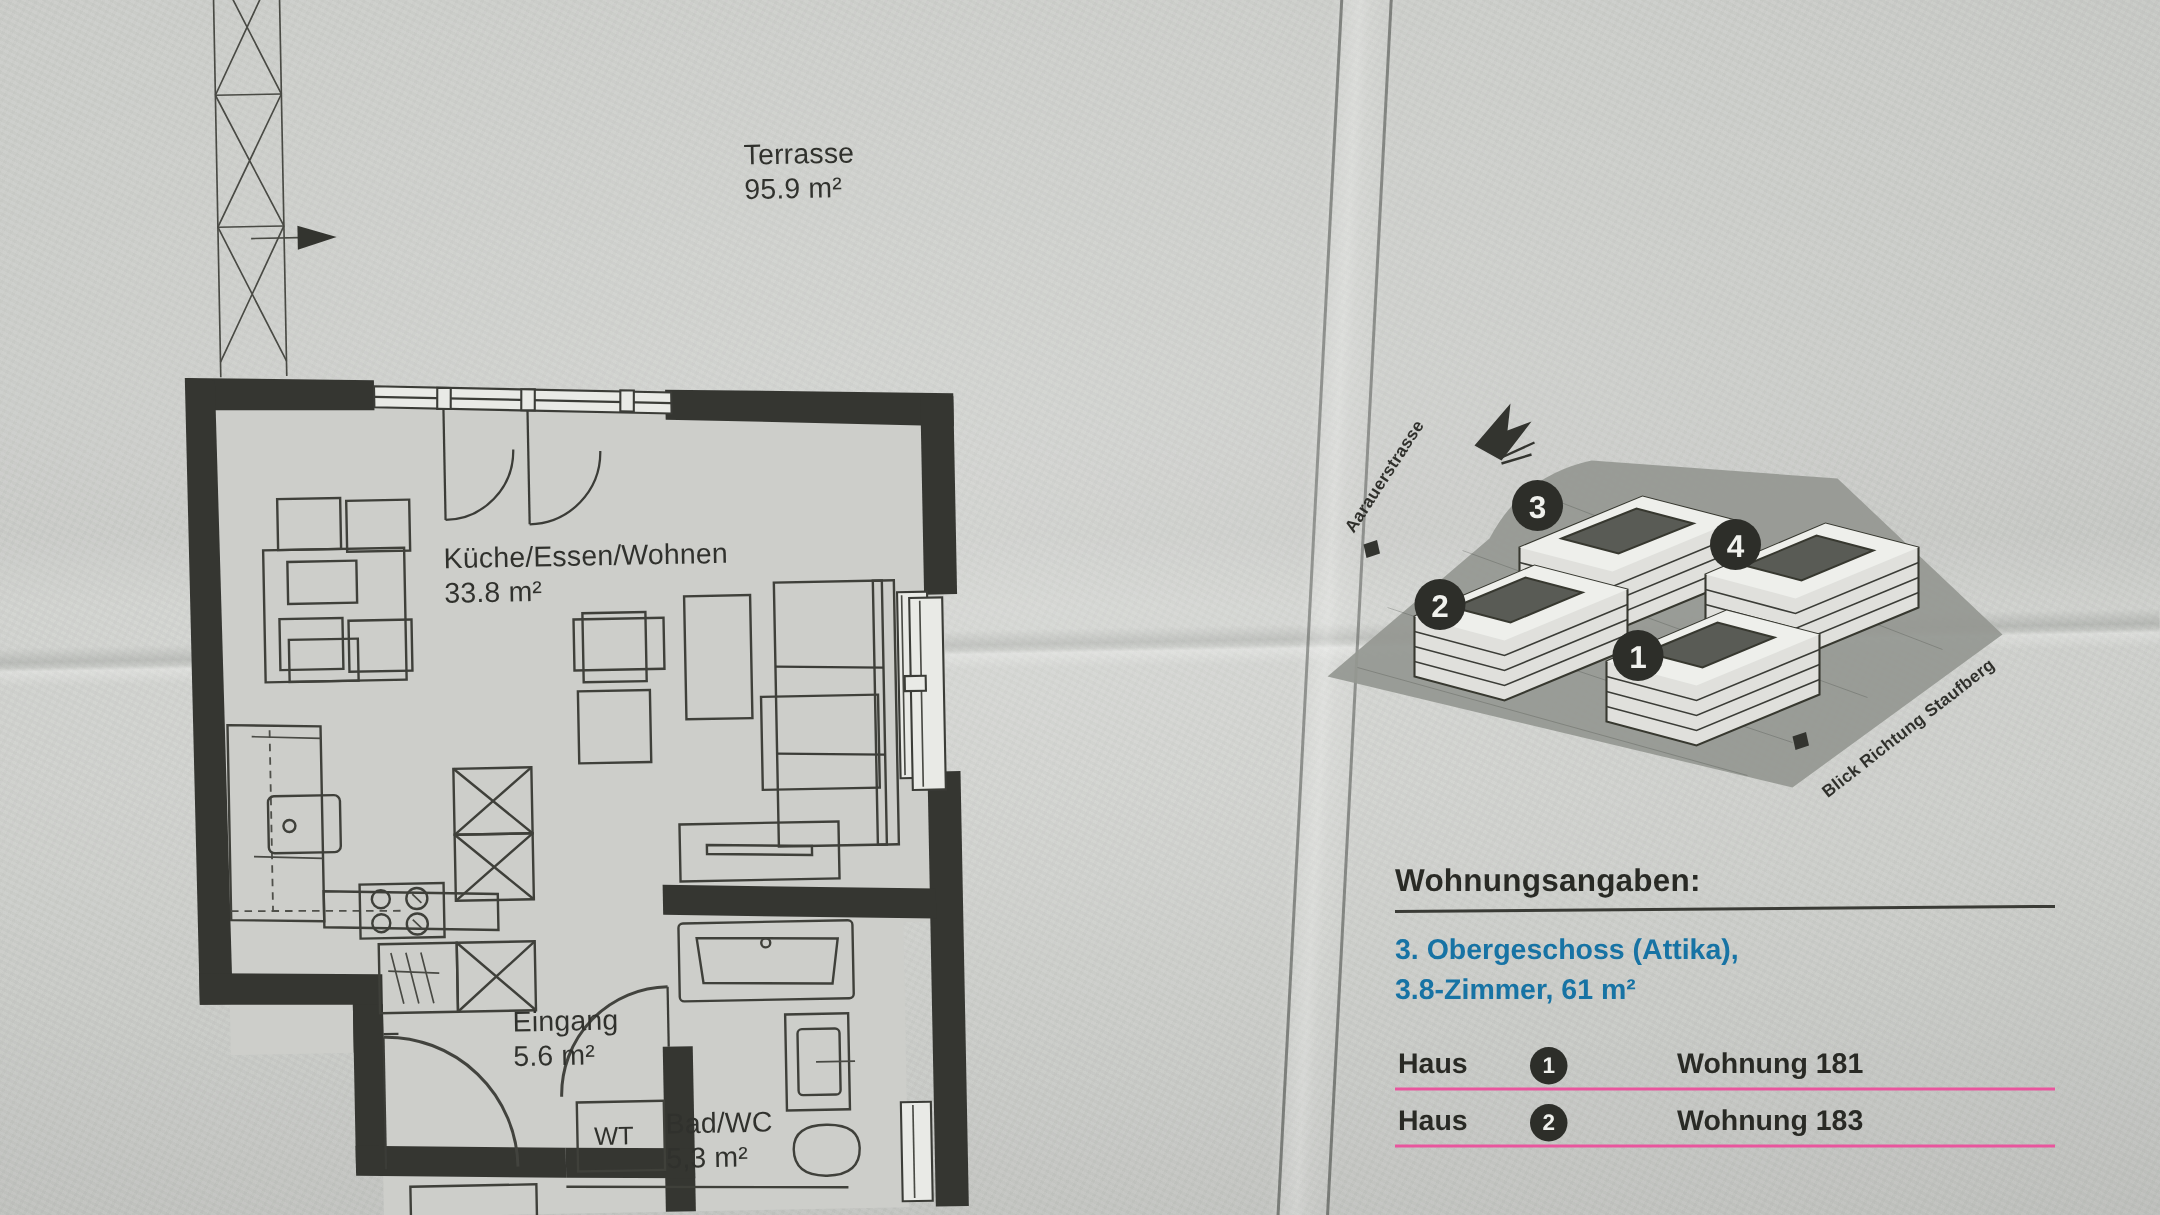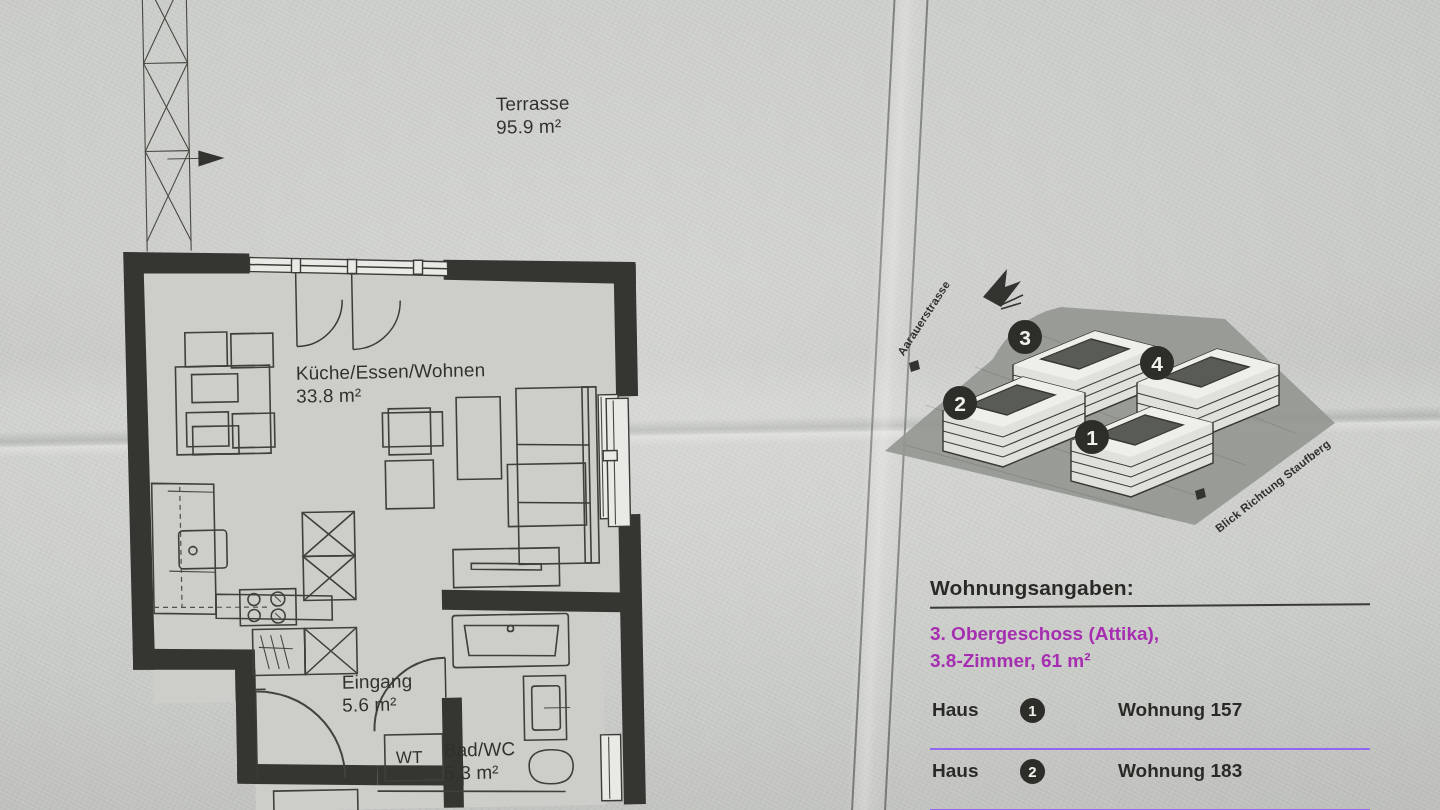--- a/index.html
+++ b/index.html
@@ -79,27 +79,27 @@
   }
 
   
   #info{position:absolute;left:930px;top:576px;width:440px;}
   #info .heading{
     font-size:21px;font-weight:bold;color:#171814;letter-spacing:.15px;
     font-family:"Liberation Sans",sans-serif;
   }
   #info .rule{height:0;border-top:2px solid #2a2b26;margin-top:5px;transform:rotate(-.45deg);}
   #info .sub{
-    font-size:19px;font-weight:bold;color:#a21caf;margin-top:14px;line-height:1.42;
+    font-size:19px;font-weight:bold;color:#0369a1;margin-top:14px;line-height:1.42;
     font-family:"Liberation Sans",sans-serif;
   }
   #info table{border-collapse:collapse;width:100%;margin-top:14px;}
   #info td{
-    font-size:19px;font-weight:bold;color:#171814;padding:9px 0 25px 2px;
-    border-bottom:2px solid #8b5cf6;font-family:"Liberation Sans",sans-serif;
+    font-size:19px;font-weight:bold;color:#171814;padding:9px 0 2px 2px;
+    border-bottom:2px solid #ec4899;font-family:"Liberation Sans",sans-serif;
   }
   #info td.c-haus{width:86px;}
   #info td.c-num{width:96px;}
   .badge{
     display:inline-block;width:25px;height:25px;border-radius:50%;
     background:#1b1c18;color:#f4f5f2;font-size:15px;font-weight:bold;
     text-align:center;line-height:25px;
     font-family:"Liberation Sans",sans-serif;
   }
   .soft{position:absolute;inset:0;background:rgba(202,205,201,.10);pointer-events:none;}
@@ -360,21 +360,21 @@
       <div>3. Obergeschoss (Attika),</div>
       <div>3.8-Zimmer, 61 m²</div>
     </div>
     <table>
       <tbody>
         <tr>
           <td class="c-haus">Haus</td>
           <td class="c-num">
             <span class="badge">1</span>
           </td>
-          <td>Wohnung 157</td>
+          <td>Wohnung 181</td>
         </tr>
         <tr>
           <td class="c-haus">Haus</td>
           <td class="c-num">
             <span class="badge">2</span>
           </td>
           <td>Wohnung 183</td>
         </tr>
       </tbody>
     </table>

